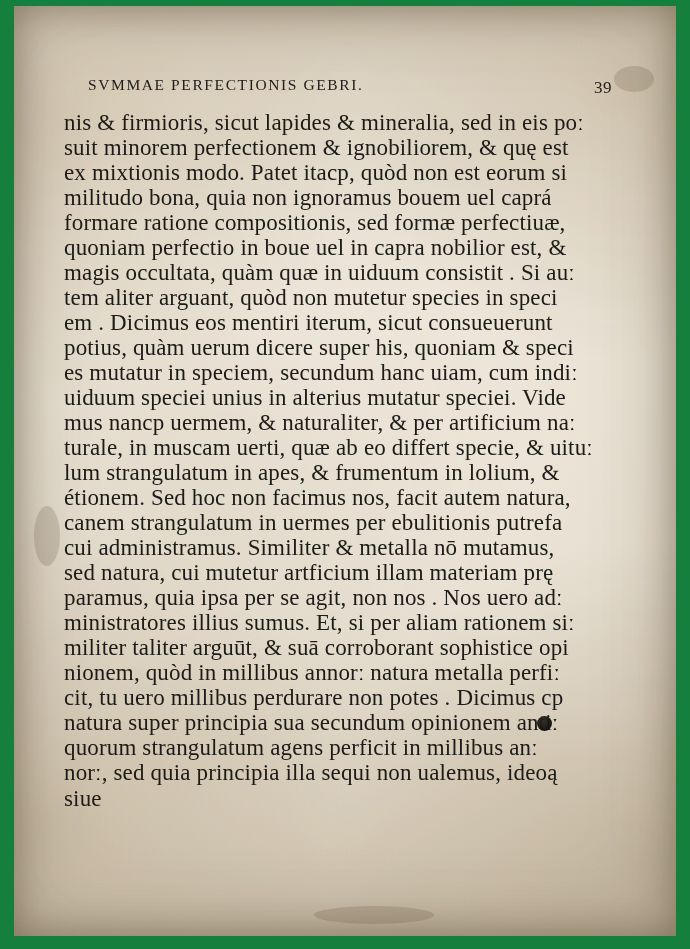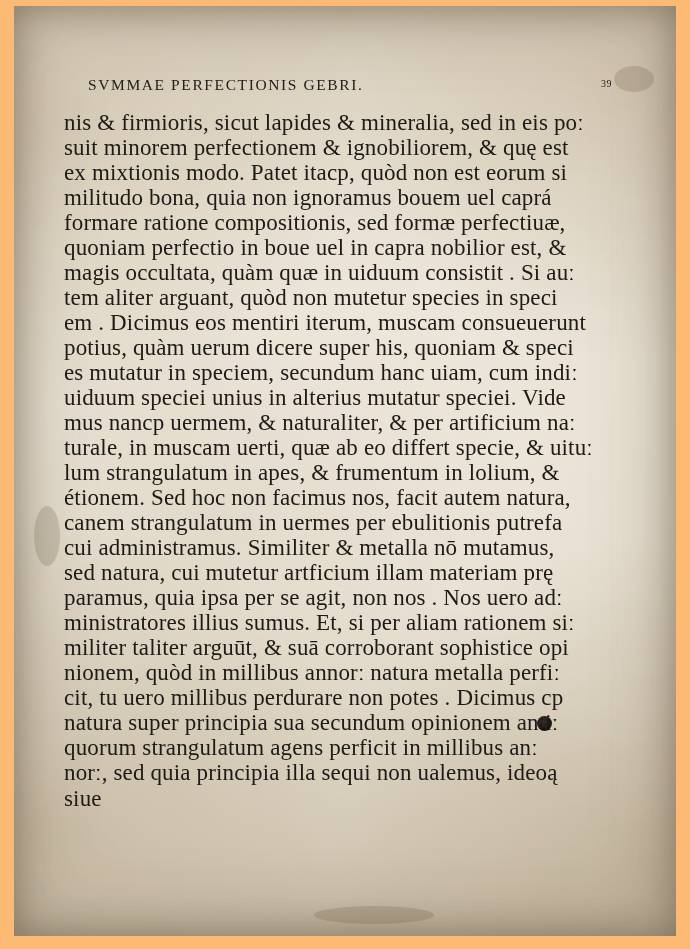--- a/index.html
+++ b/index.html
@@ -9,21 +9,21 @@
   }
   body {
     width: 690px;
     height: 949px;
     overflow: hidden;
   }
   #page {
     position: relative;
     width: 690px;
     height: 949px;
-    background: #fdba74;
+    background: #15803d;
   }
   
   #leaf {
     position: absolute;
     left: 14px;
     top: 6px;
     width: 662px;
     height: 930px;
     background:
       radial-gradient(ellipse 90% 70% at 45% 38%, #efe9de 0%, #eae3d6 45%, #e2dacb 75%, #d8cfbe 100%);
@@ -73,21 +73,21 @@
     white-space: nowrap;
   }
   .running-head .small-caps {
     font-variant: small-caps;
   }
   .folio {
     position: absolute;
     right: 18px;
     top: 2px;
     font-family: "Liberation Serif", serif;
-    font-size: 10px;
+    font-size: 17px;
     letter-spacing: 0.5px;
     color: #23211d;
   }
 
   .body {
     font-family: "Liberation Serif", serif;
     font-size: 23px;
     line-height: 25.0px;
     color: #1d1b17;
     letter-spacing: 0.15px;
@@ -139,21 +139,21 @@
 
       <div class="body">
         <span class="ln">nis &amp; firmioris, sicut lapides &amp; mineralia, sed in eis poː</span>
         <span class="ln">suit minorem perfectionem &amp; ignobiliorem, &amp; quę est</span>
         <span class="ln">ex mixtionis modo. Patet itacp, quòd non est eorum si</span>
         <span class="ln">militudo bona, quia non ignoramus bouem uel caprá</span>
         <span class="ln">formare ratione compositionis, sed formæ perfectiuæ,</span>
         <span class="ln">quoniam perfectio in boue uel in capra nobilior est, &amp;</span>
         <span class="ln">magis occultata, quàm quæ in uiduum consistit . Si auː</span>
         <span class="ln">tem aliter arguant, quòd non mutetur species in speci</span>
-        <span class="ln">em . Dicimus eos mentiri iterum, muscam consueuerunt</span>
+        <span class="ln">em . Dicimus eos mentiri iterum, sicut consueuerunt</span>
         <span class="ln">potius, quàm uerum dicere super his, quoniam &amp; speci</span>
         <span class="ln">es mutatur in speciem, secundum hanc uiam, cum indiː</span>
         <span class="ln">uiduum speciei unius in alterius mutatur speciei. Vide</span>
         <span class="ln">mus nancp uermem, &amp; naturaliter, &amp; per artificium naː</span>
         <span class="ln">turale, in muscam uerti, quæ ab eo differt specie, &amp; uituː</span>
         <span class="ln">lum strangulatum in apes, &amp; frumentum in lolium, &amp;</span>
         <span class="ln">étionem. Sed hoc non facimus nos, facit autem natura,</span>
         <span class="ln">canem strangulatum in uermes per ebulitionis putrefa</span>
         <span class="ln">cui administramus. Similiter &amp; metalla nō mutamus,</span>
         <span class="ln">sed natura, cui mutetur artficium illam materiam prę</span>

